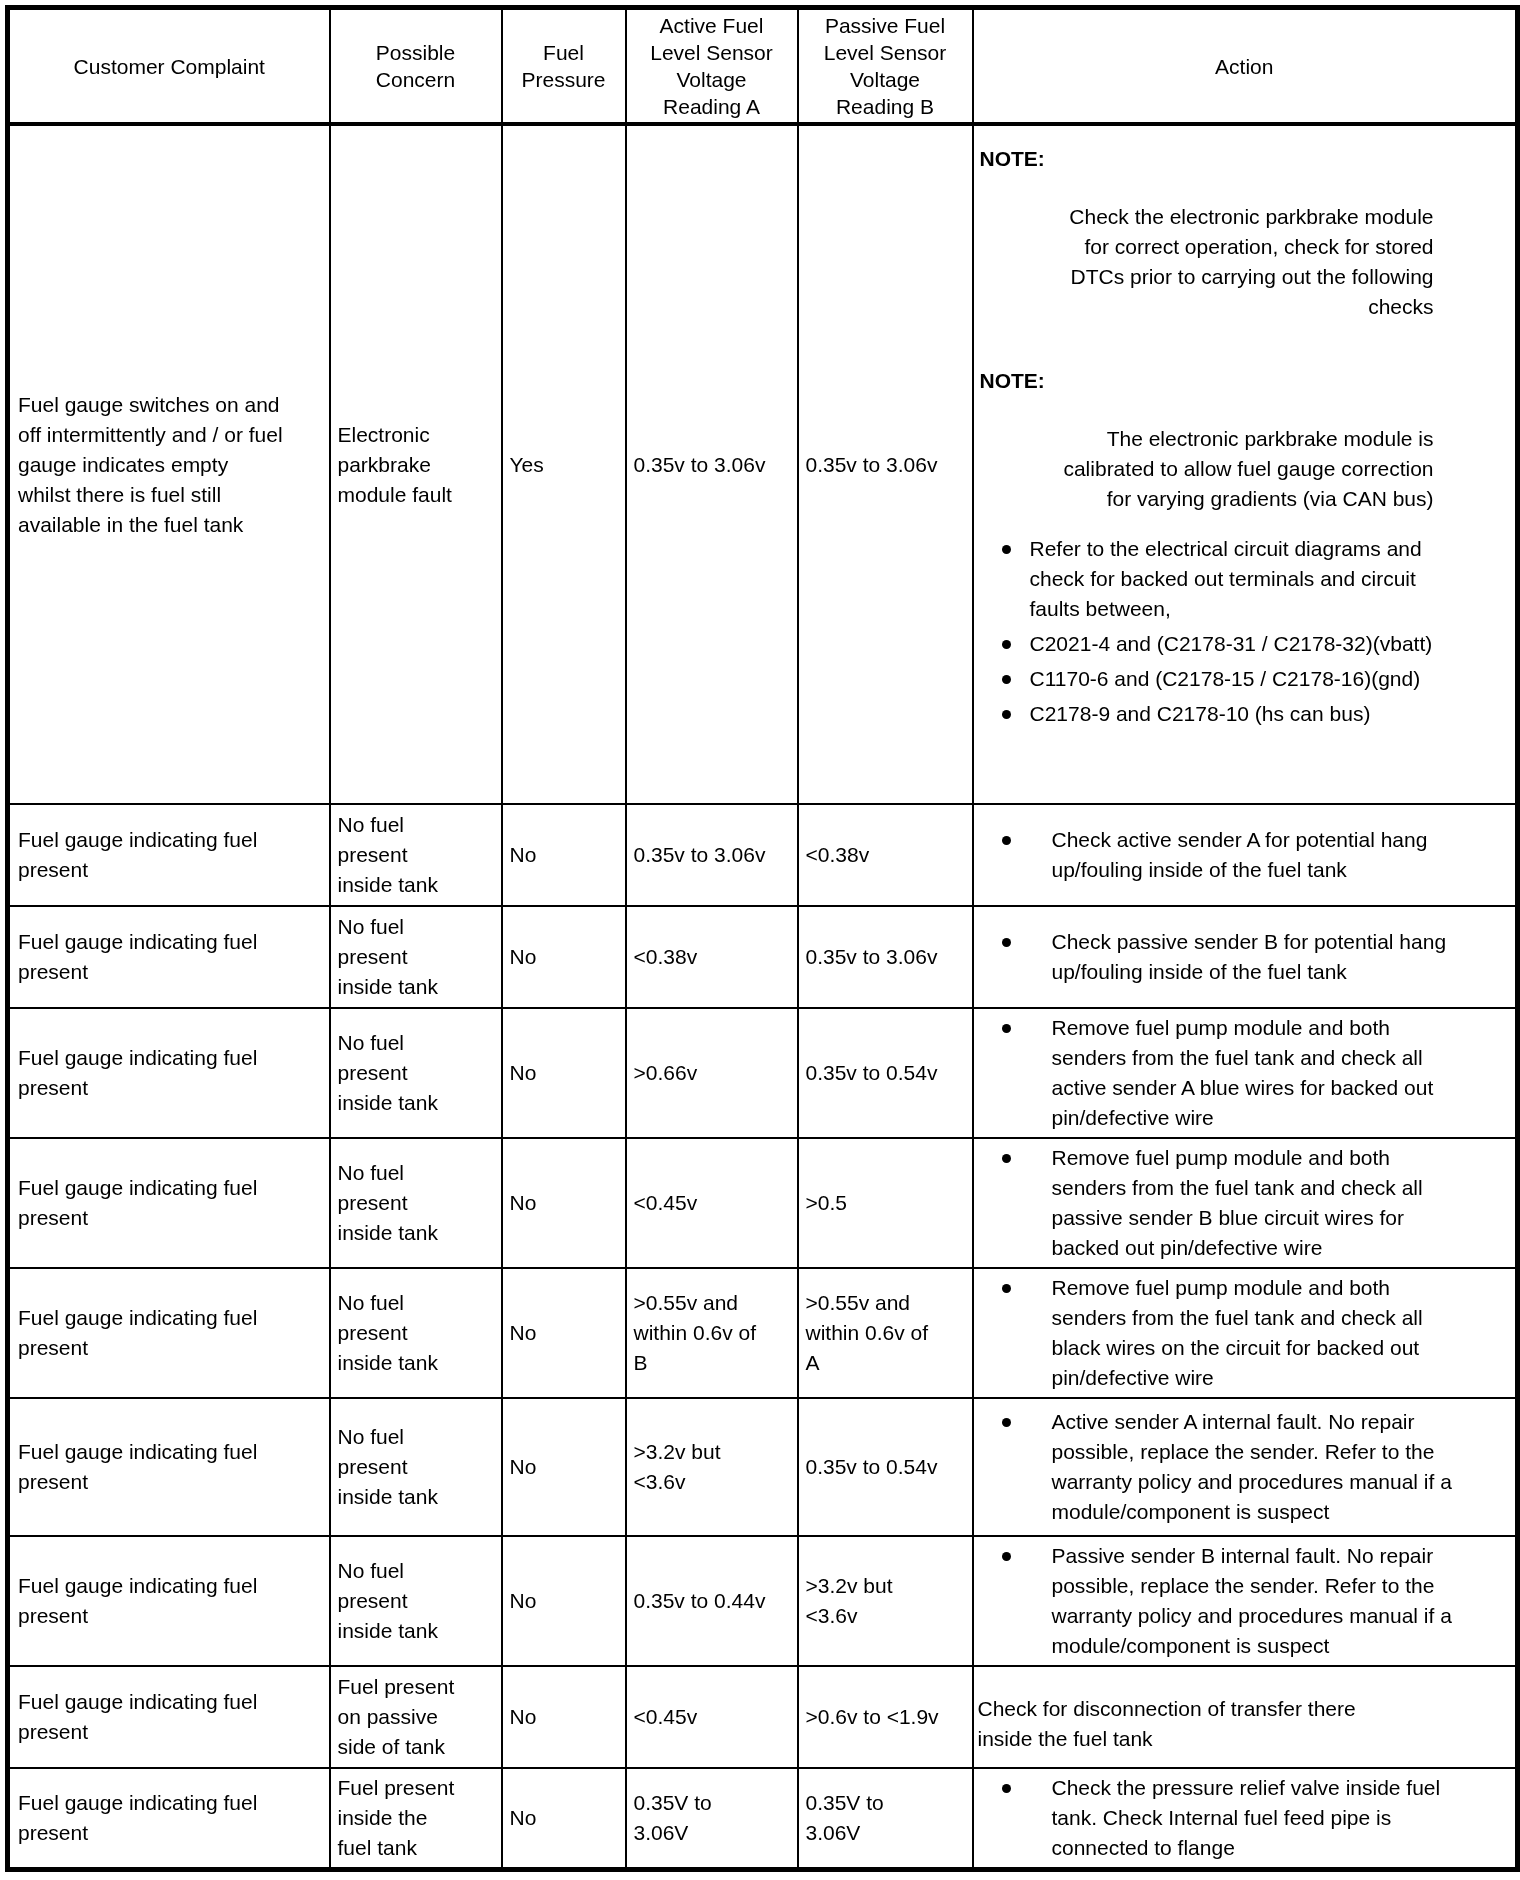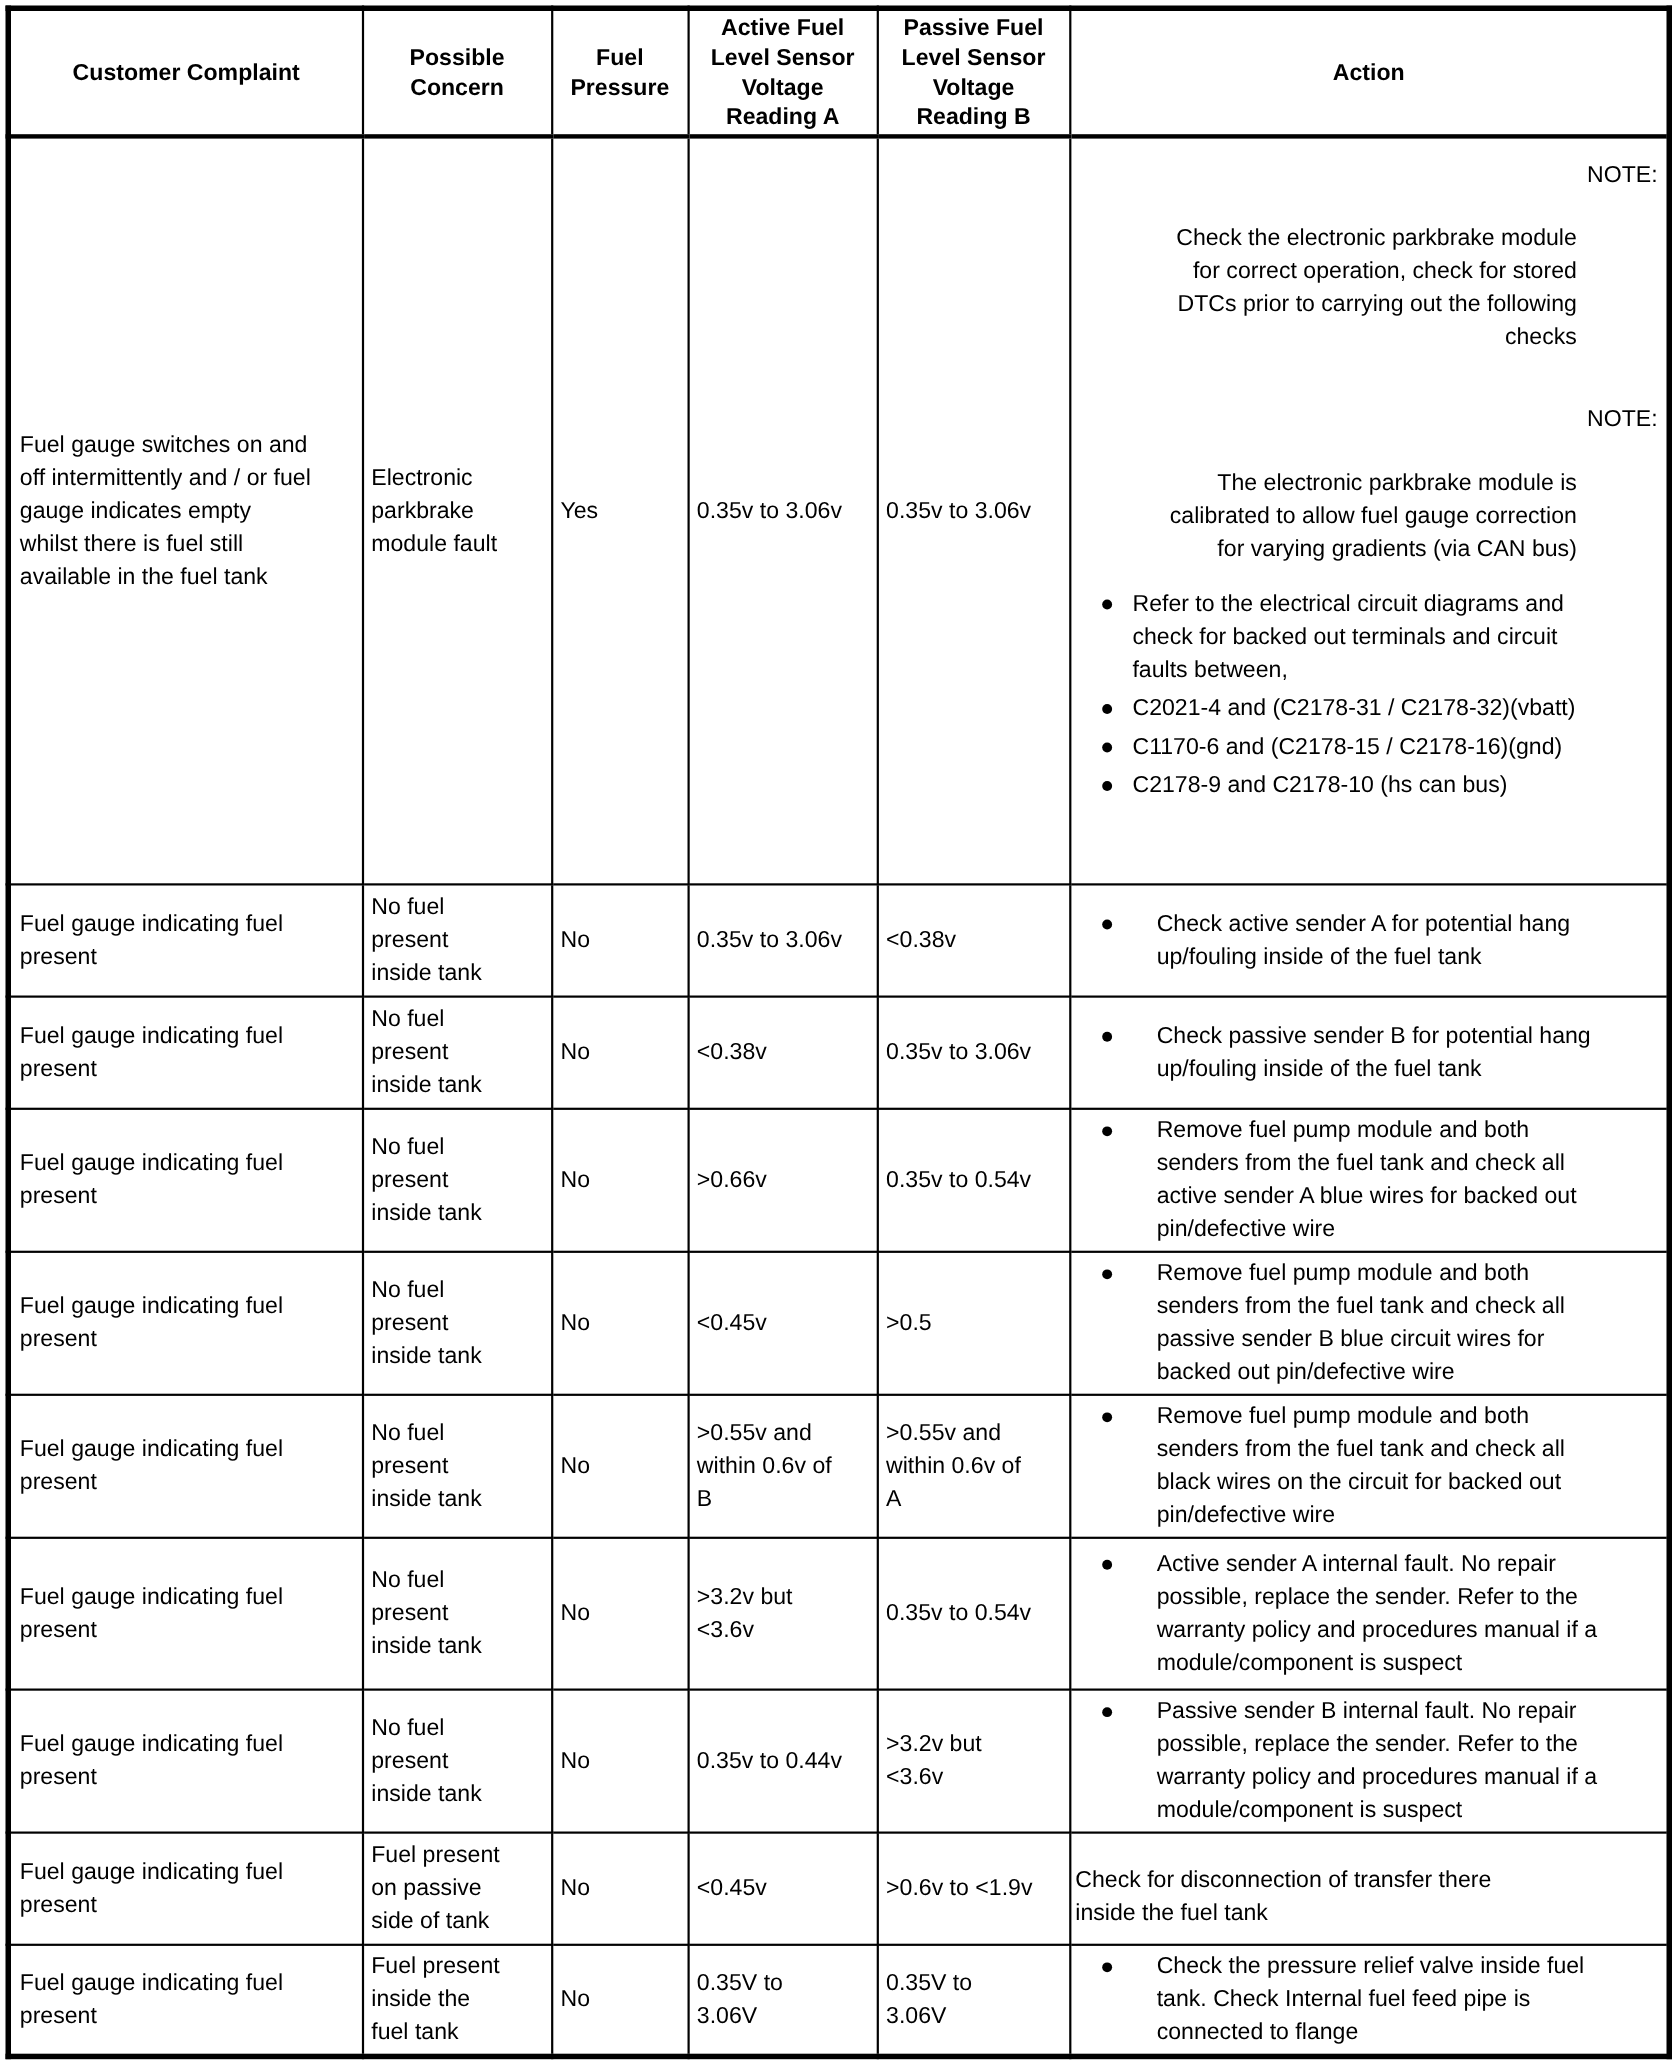--- a/index.html
+++ b/index.html
@@ -32,21 +32,21 @@
   col.c6 { width: 545px; }
 
   th, td {
     border: 2px solid #000;
     vertical-align: middle;
     padding: 4px 7px;
     box-sizing: border-box;
   }
   thead th {
     border-bottom: 4px solid #000;
-    font-weight: bold;
+    font-weight: normal;
     text-align: center;
     white-space: pre-line;
     line-height: 27px;
     padding: 2px 4px;
   }
   thead tr { height: 112px; }
 
   
   tbody tr:nth-child(1)  { height: 680px; }
   tbody tr:nth-child(2)  { height: 102px; }
@@ -68,23 +68,22 @@
   }
   td.cell-complaint { padding-left: 8px; }
 
   td.cell-action {
     padding: 4px 8px 4px 4px;
     text-align: left;
   }
   td.cell-action.top-align { vertical-align: top; }
 
   .note-label {
-    font-weight: normal;
+    font-weight: bold;
     margin: 44px 0 0 2px;
-    text-align: right;
   }
   .note-body {
     margin: 28px 0 0 80px;
     max-width: 376px;
     text-align: right;
   }
   .action-flow > :first-child { margin-top: 14px; }
 
   .bullet {
     display: flex;

